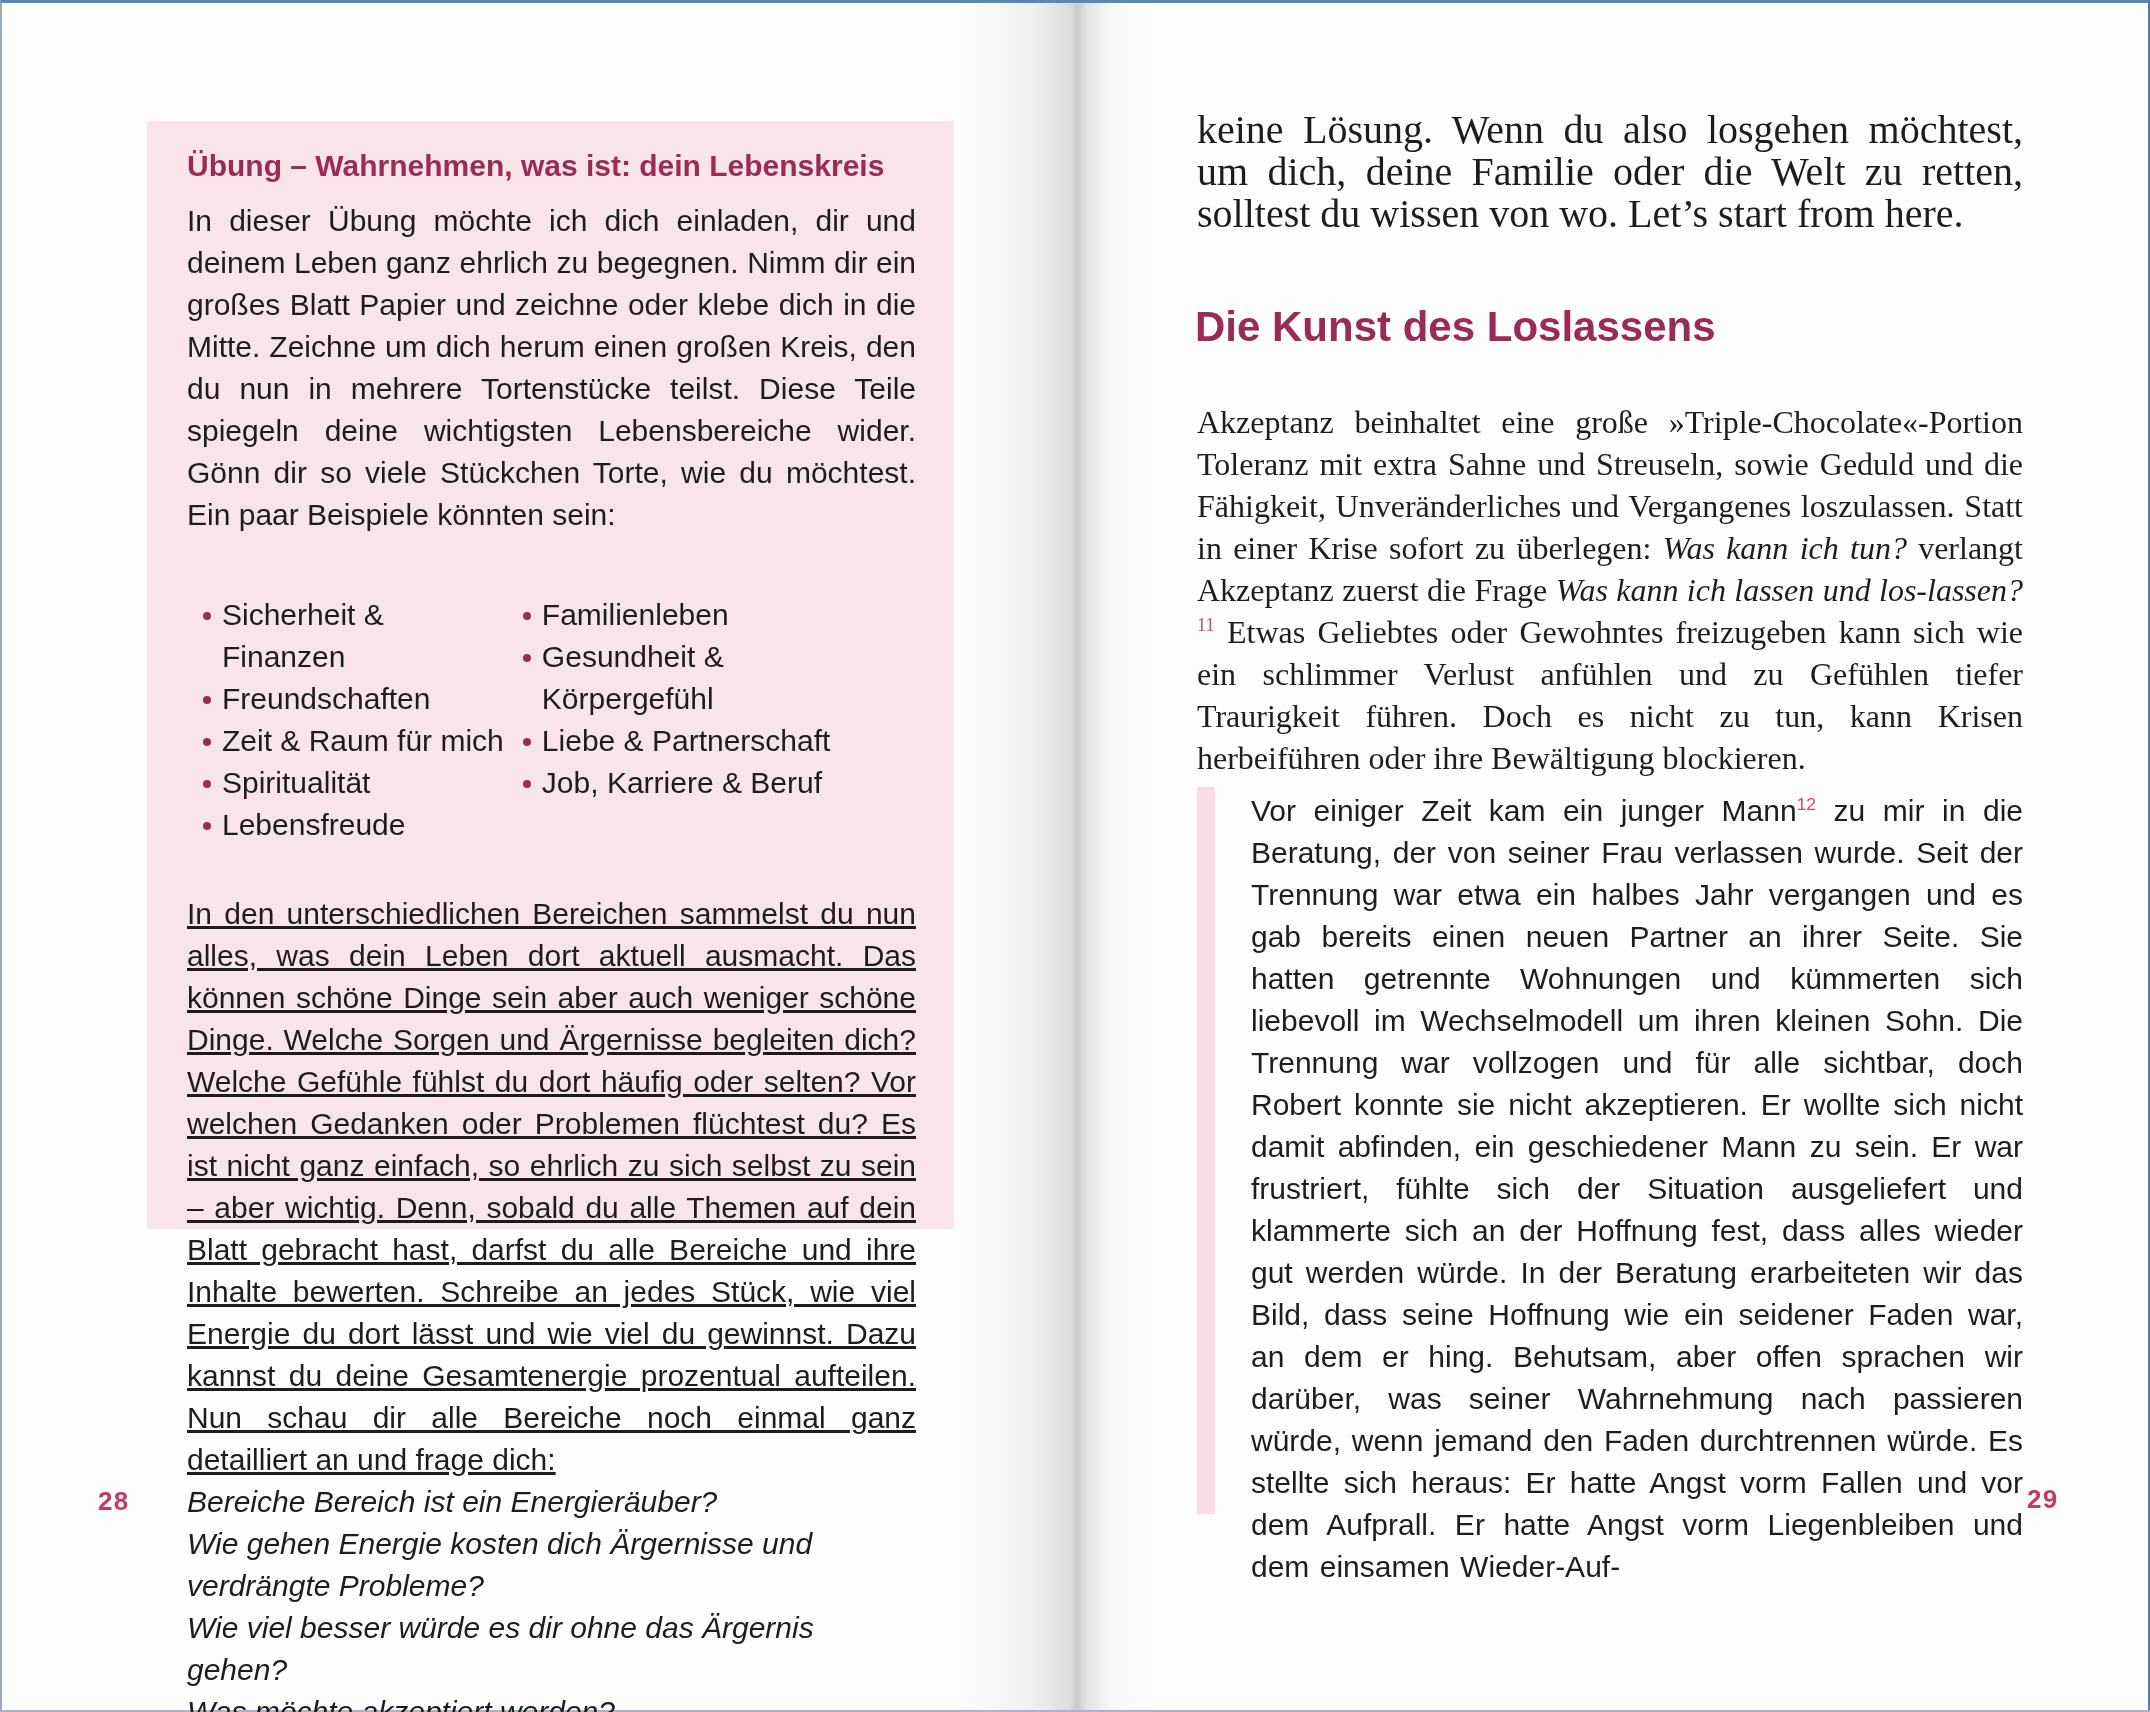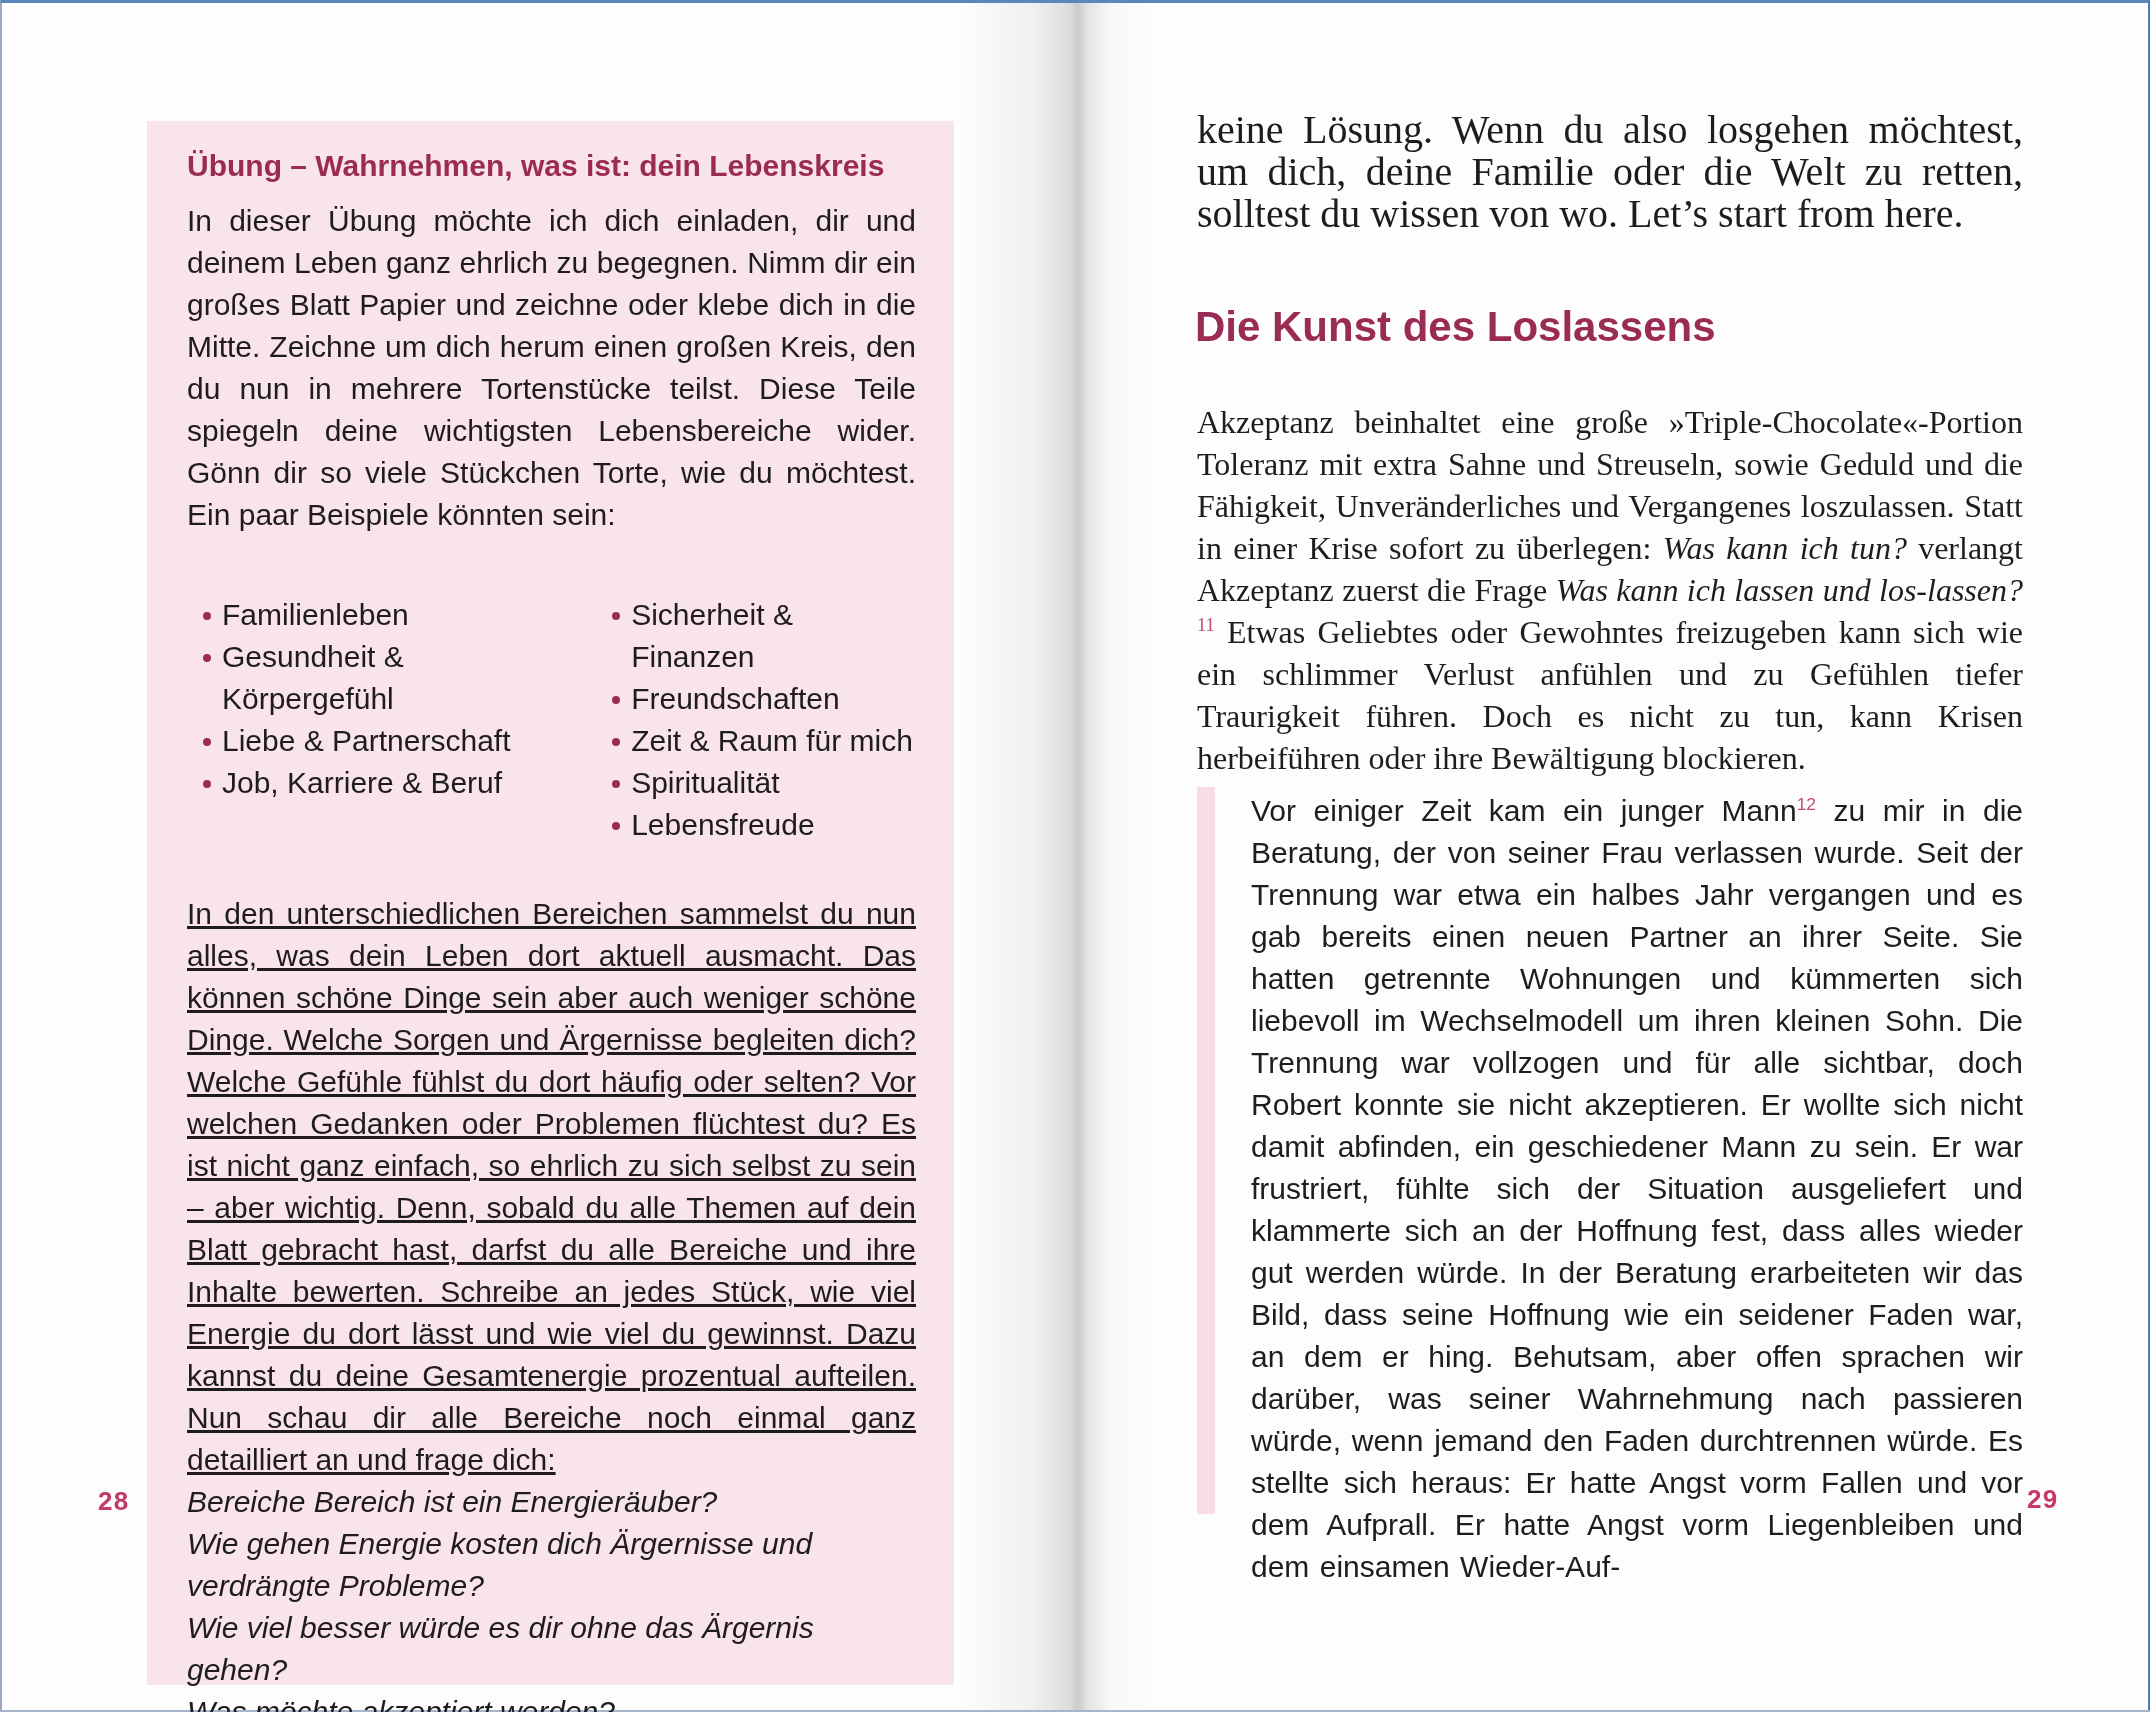--- a/index.html
+++ b/index.html
@@ -27,21 +27,21 @@
       rgba(0,0,0,0.05) 38%,
       rgba(0,0,0,0.13) 57%,
       rgba(0,0,0,0.20) 61%,
       rgba(0,0,0,0.10) 66%,
       rgba(0,0,0,0.02) 78%,
       rgba(0,0,0,0)    100%);
   }
 
   
   .exercise-box {
-    left: 147px; top: 121px; width: 807px; height: 1564px;
+    left: 147px; top: 121px; width: 807px; height: 1108px;
     background: #f8e4e9;
     box-sizing: border-box;
     padding: 24px 38px 0 40px;
   }
   .box-title {
     margin: 0 0 13px 0;
     font-size: 30px; line-height: 42px;
     font-weight: bold;
     color: #9a2b55;
   }
@@ -139,32 +139,32 @@
 <div class="abs border-bottom"></div>
 
 <div class="abs gutter"></div>
 
 <div class="abs exercise-box">
   <h3 class="box-title">Übung – Wahrnehmen, was ist: dein Lebenskreis</h3>
 
   <p class="box-par">In dieser Übung möchte ich dich einladen, dir und deinem Leben ganz ehrlich zu begegnen. Nimm dir ein großes Blatt Papier und zeichne oder klebe dich in die Mitte. Zeichne um dich herum einen großen Kreis, den du nun in mehrere Tortenstücke teilst. Diese Teile spiegeln deine wichtigsten Lebensbereiche wider. Gönn dir so viele Stückchen Torte, wie du möchtest. Ein paar Beispiele könnten sein:</p>
 
   <div class="bullet-wrap">
-    <ul class="bullets col1">
-        <li>Familienleben</li>
-        <li>Gesundheit &amp; Körpergefühl</li>
-        <li>Liebe &amp; Partnerschaft</li>
-        <li>Job, Karriere &amp; Beruf</li>
-      </ul>
     <ul class="bullets col2">
         <li>Sicherheit &amp; Finanzen</li>
         <li>Freundschaften</li>
         <li>Zeit &amp; Raum für mich</li>
         <li>Spiritualität</li>
         <li>Lebensfreude</li>
+      </ul>
+    <ul class="bullets col1">
+        <li>Familienleben</li>
+        <li>Gesundheit &amp; Körpergefühl</li>
+        <li>Liebe &amp; Partnerschaft</li>
+        <li>Job, Karriere &amp; Beruf</li>
       </ul>
   </div>
 
   <p class="box-par box-body">In den unterschiedlichen Bereichen sammelst du nun alles, was dein Leben dort aktuell ausmacht. Das können schöne Dinge sein aber auch weniger schöne Dinge. Welche Sorgen und Ärgernisse begleiten dich? Welche Gefühle fühlst du dort häufig oder selten? Vor welchen Gedanken oder Problemen flüchtest du? Es ist nicht ganz einfach, so ehrlich zu sich selbst zu sein – aber wichtig. Denn, sobald du alle Themen auf dein Blatt gebracht hast, darfst du alle Bereiche und ihre Inhalte bewerten. Schreibe an jedes Stück, wie viel Energie du dort lässt und wie viel du gewinnst. Dazu kannst du deine Gesamtenergie prozentual aufteilen. Nun schau dir alle Bereiche noch einmal ganz detailliert an und frage dich:</p>
 
   <div class="questions">
       <div>Bereiche Bereich ist ein Energieräuber?</div>
       <div>Wie gehen Energie kosten dich Ärgernisse und verdrängte Probleme?</div>
       <div>Wie viel besser würde es dir ohne das Ärgernis gehen?</div>
       <div>Was möchte akzeptiert werden?</div>

